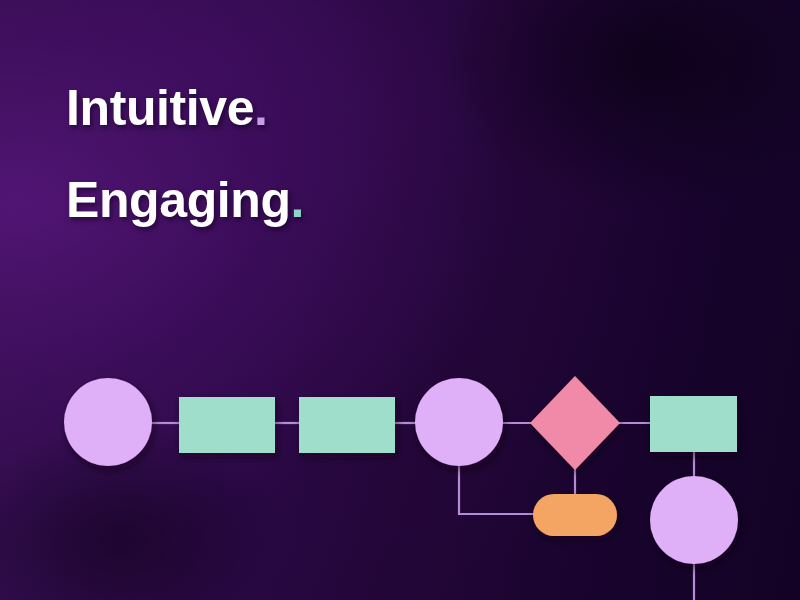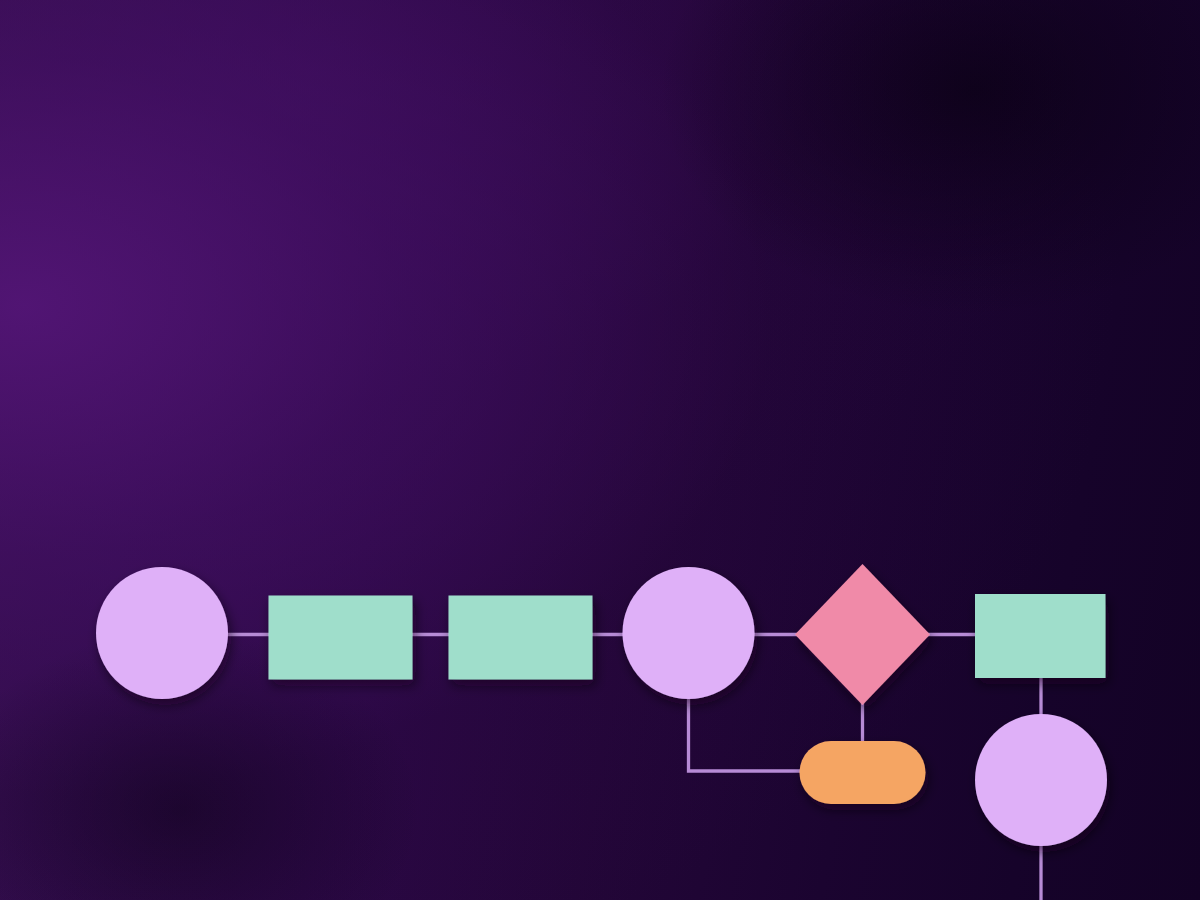--- a/index.html
+++ b/index.html
@@ -81,20 +81,22 @@
 </style>
 </head>
 <body>
 
 <div id="slide">
 
   <div class="glow glow-topright"></div>
   <div class="glow glow-bottomleft"></div>
 
   <div id="headings">
+    <div class="headline"><span>Intuitive</span><span class="dot dot-lavender">.</span></div>
+    <div class="headline"><span>Engaging</span><span class="dot dot-teal">.</span></div>
   </div>
 
   <div id="diagram">
     <svg width="800" height="600" viewBox="0 0 800 600" xmlns="http://www.w3.org/2000/svg">
       <defs>
         <filter id="nodeShadow" x="-30%" y="-30%" width="160%" height="170%">
           <feDropShadow dx="2" dy="4" stdDeviation="4" flood-color="#0d0118" flood-opacity="0.55"></feDropShadow>
         </filter>
       </defs>
 

